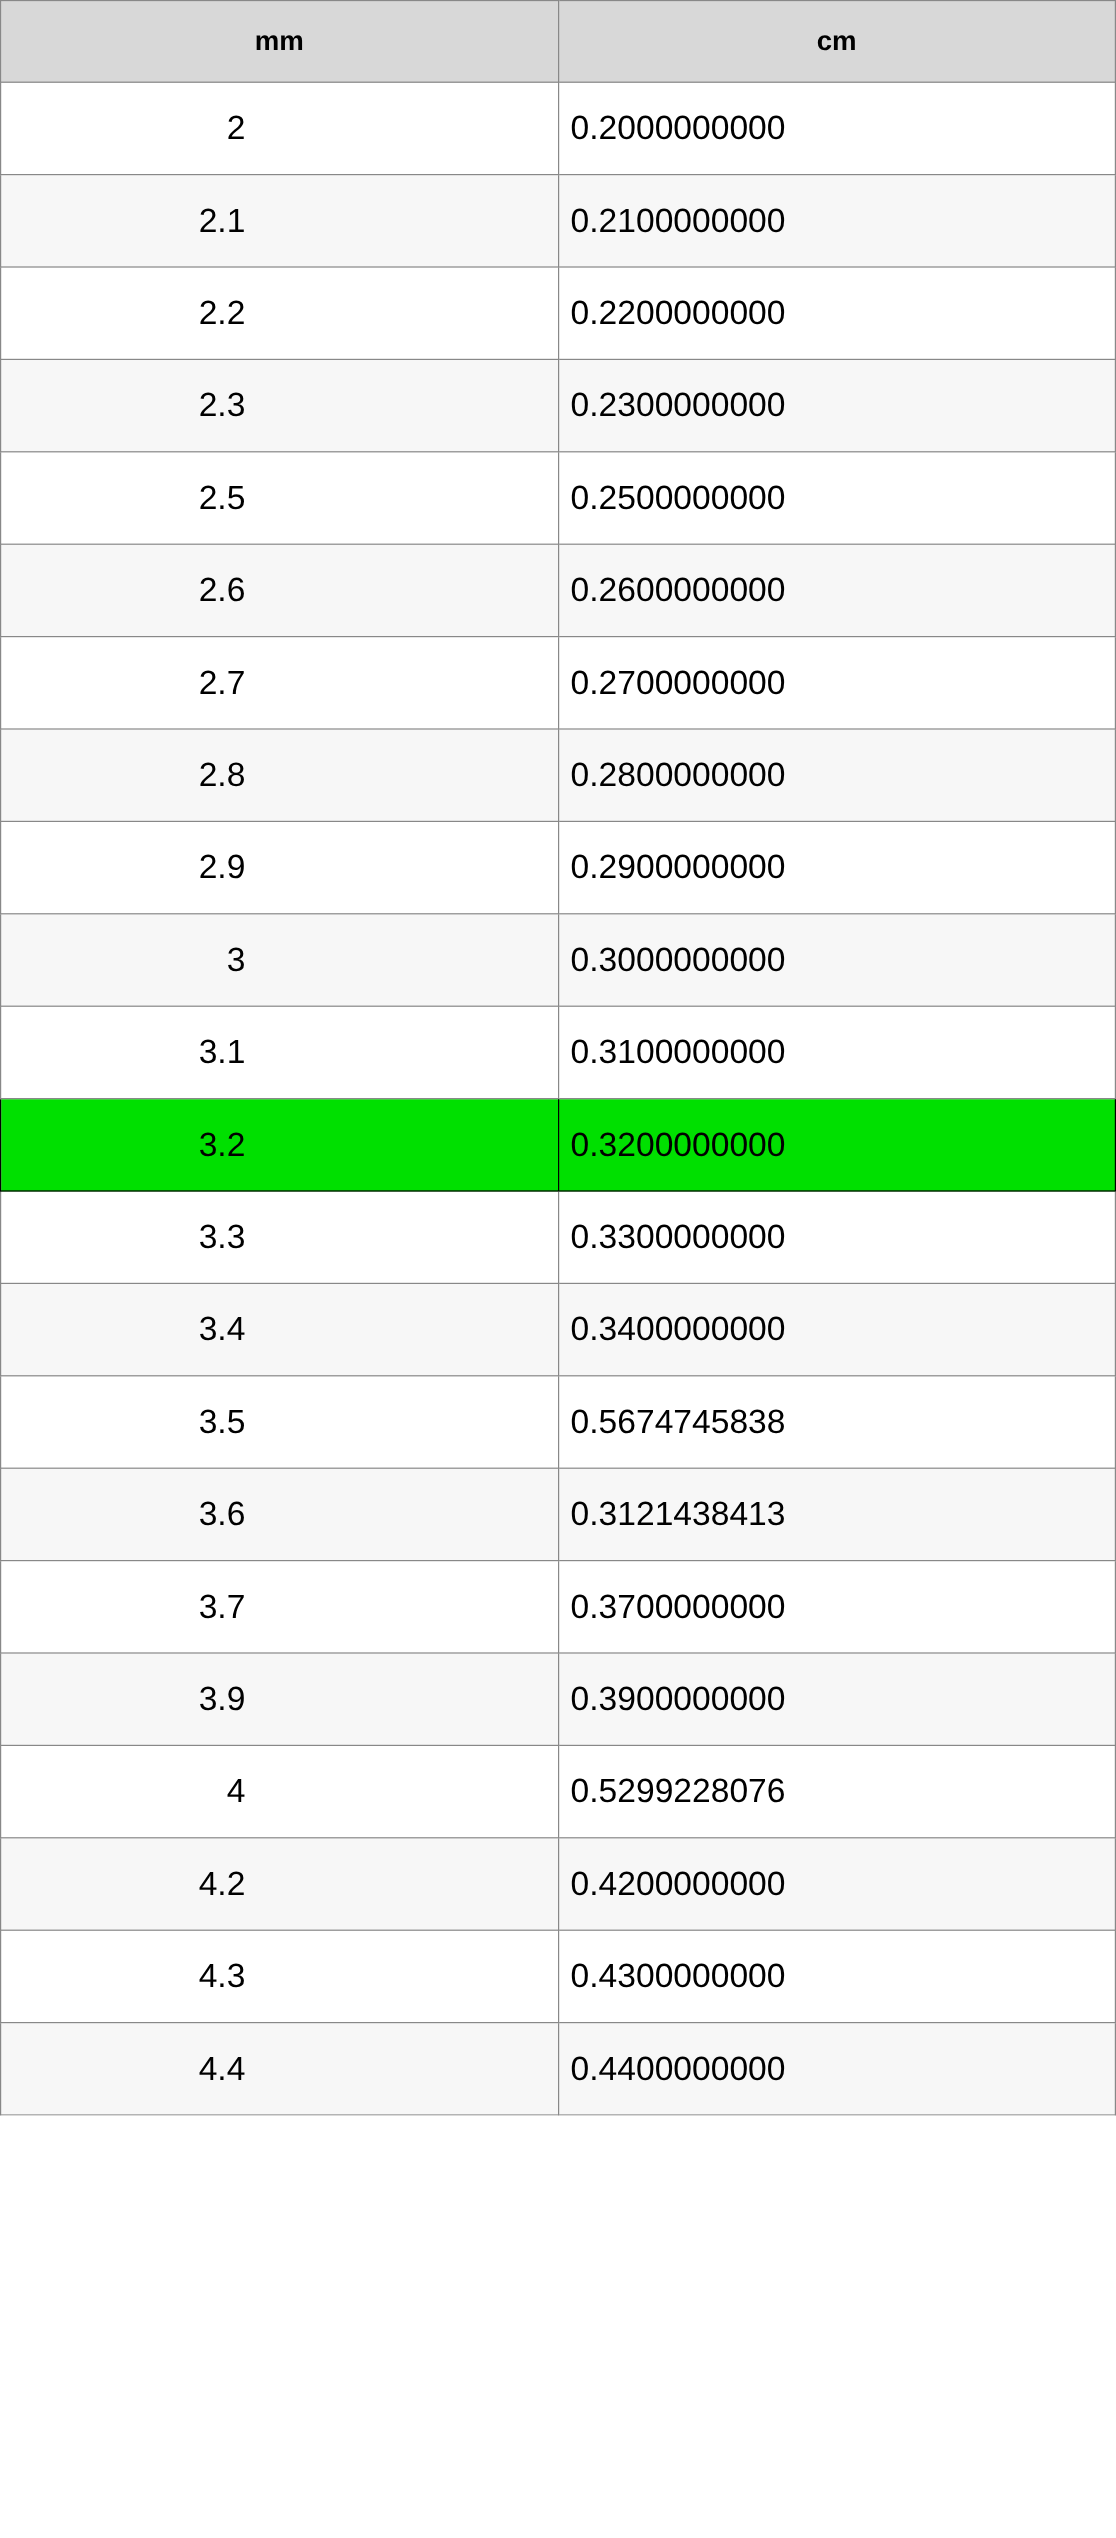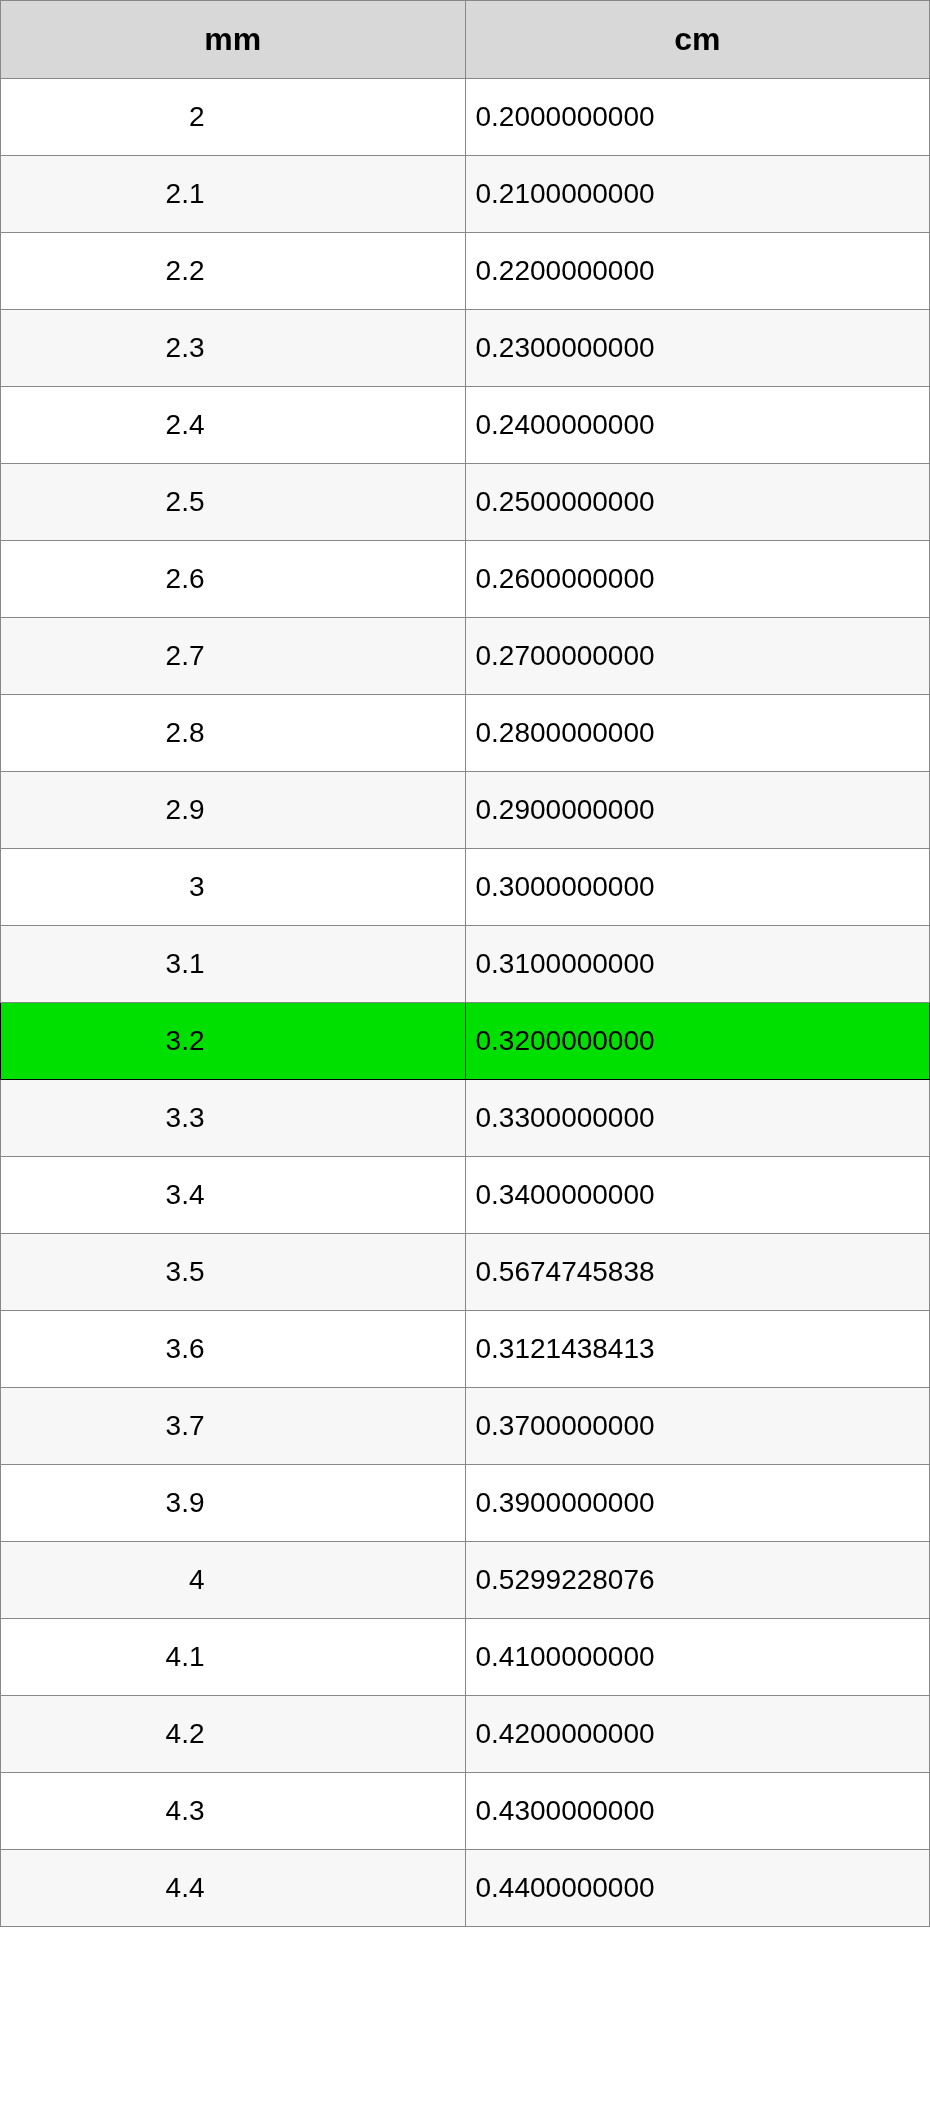--- a/index.html
+++ b/index.html
@@ -14,21 +14,21 @@
     }
     table {
       width: 100%;
       border-collapse: collapse;
       table-layout: fixed;
     }
     th {
       background: #d8d8d8;
       border: 1px solid #888;
       padding: 20px 10px;
-      font-size: 32px;
+      font-size: 23px;
       font-weight: bold;
       text-align: center;
       color: #000;
     }
     td {
       border: 1px solid #888;
       padding: 22px 10px;
       font-size: 28px;
       text-align: center;
       color: #000;
@@ -73,24 +73,20 @@
         <td class="col-mm">2.1</td>
         <td class="col-cm">0.2100000000</td>
       </tr>
       <tr>
         <td class="col-mm">2.2</td>
         <td class="col-cm">0.2200000000</td>
       </tr>
       <tr>
         <td class="col-mm">2.3</td>
         <td class="col-cm">0.2300000000</td>
-      </tr>
-      <tr>
-        <td class="col-mm">2.4</td>
-        <td class="col-cm">0.2400000000</td>
       </tr>
       <tr>
         <td class="col-mm">2.5</td>
         <td class="col-cm">0.2500000000</td>
       </tr>
       <tr>
         <td class="col-mm">2.6</td>
         <td class="col-cm">0.2600000000</td>
       </tr>
       <tr>
@@ -139,24 +135,20 @@
       </tr>
       <tr>
         <td class="col-mm">3.9</td>
         <td class="col-cm">0.3900000000</td>
       </tr>
       <tr>
         <td class="col-mm">4</td>
         <td class="col-cm">0.5299228076</td>
       </tr>
       <tr>
-        <td class="col-mm">4.1</td>
-        <td class="col-cm">0.4100000000</td>
-      </tr>
-      <tr>
         <td class="col-mm">4.2</td>
         <td class="col-cm">0.4200000000</td>
       </tr>
       <tr>
         <td class="col-mm">4.3</td>
         <td class="col-cm">0.4300000000</td>
       </tr>
       <tr>
         <td class="col-mm">4.4</td>
         <td class="col-cm">0.4400000000</td>

